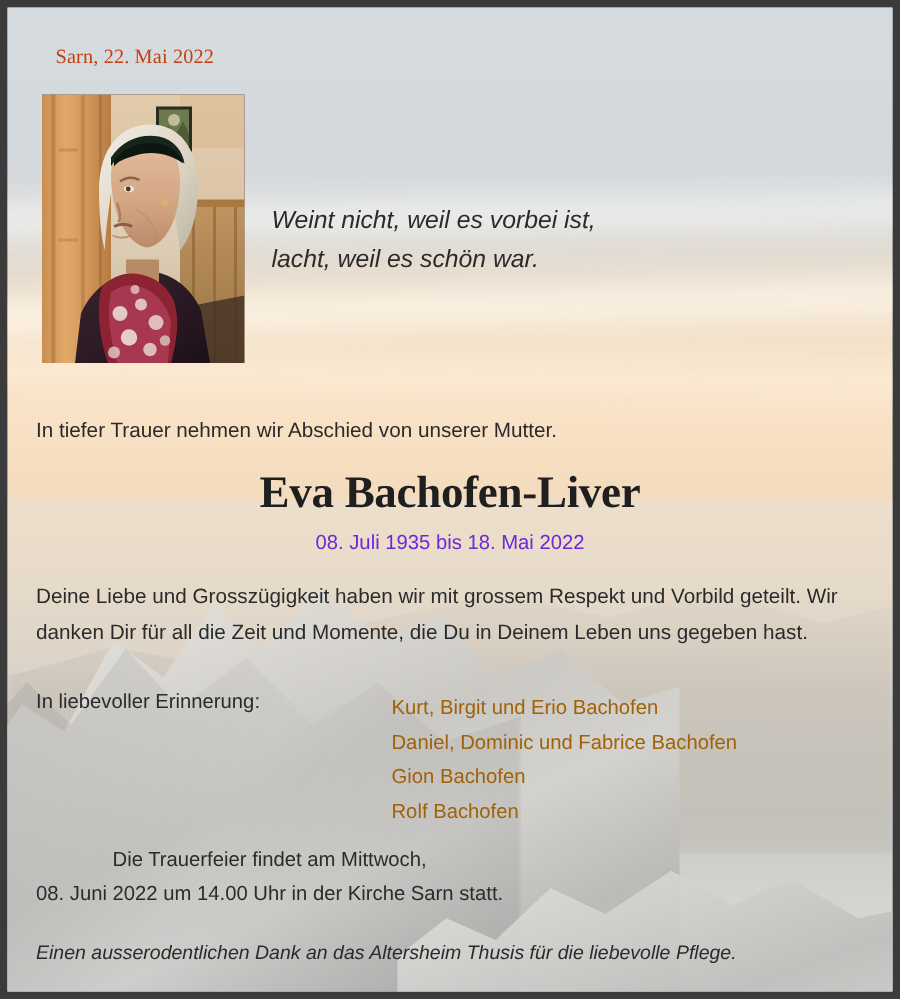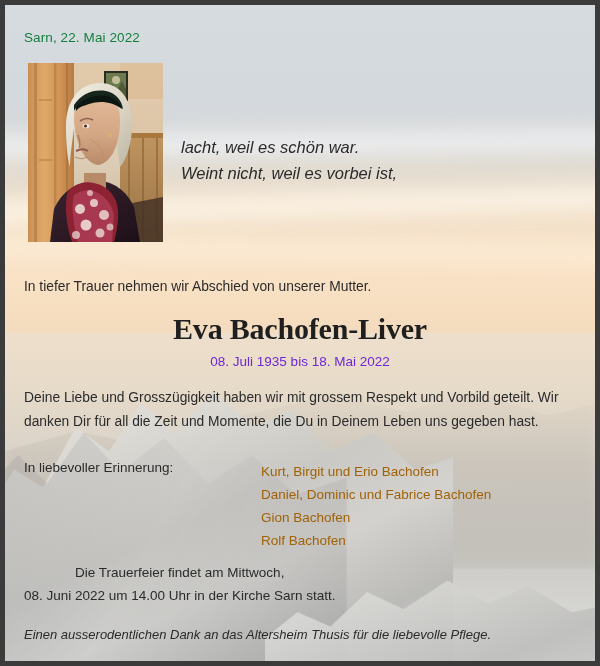--- a/index.html
+++ b/index.html
@@ -144,26 +144,27 @@
   
   .content {
     position: relative;
     z-index: 2;
     width: 100%;
     height: 100%;
   }
 
   .dateline {
     position: absolute;
-    left: 19px;
+    left: 32px;
     top: 25px;
     font-size: 13.5px;
-    color: #15803d;
+    color: #c2410c;
     letter-spacing: 0.1px;
     white-space: nowrap;
+    font-family: Liberation Serif, serif;
   }
 
   
   .portrait {
     position: absolute;
     left: 23px;
     top: 58px;
     width: 135px;
     height: 179px;
     overflow: hidden;
@@ -377,22 +378,22 @@
 
         <path d="M62 76 C70 80 76 88 76 96" stroke="#bb8a68" stroke-width="1.2" fill="none" opacity="0.5"></path>
 
         <circle cx="82" cy="72" r="2.2" fill="#d9b173"></circle>
 
         <rect x="0" y="0" width="135" height="179" fill="#secondary" opacity="0"></rect>
       </svg>
     </div>
 
     <div class="quote">
+      <div>Weint nicht, weil es vorbei ist,</div>
       <div>lacht, weil es schön war.</div>
-      <div>Weint nicht, weil es vorbei ist,</div>
     </div>
 
     <div class="intro">In tiefer Trauer nehmen wir Abschied von unserer Mutter.</div>
 
     <div class="deceased-name">Eva Bachofen-Liver</div>
 
     <div class="life-dates">08. Juli 1935 bis 18. Mai 2022</div>
 
     <div class="tribute">Deine Liebe und Grosszügigkeit haben wir mit grossem Respekt und Vorbild geteilt. Wir danken Dir für all die Zeit und Momente, die Du in Deinem Leben uns gegeben hast.</div>
 

